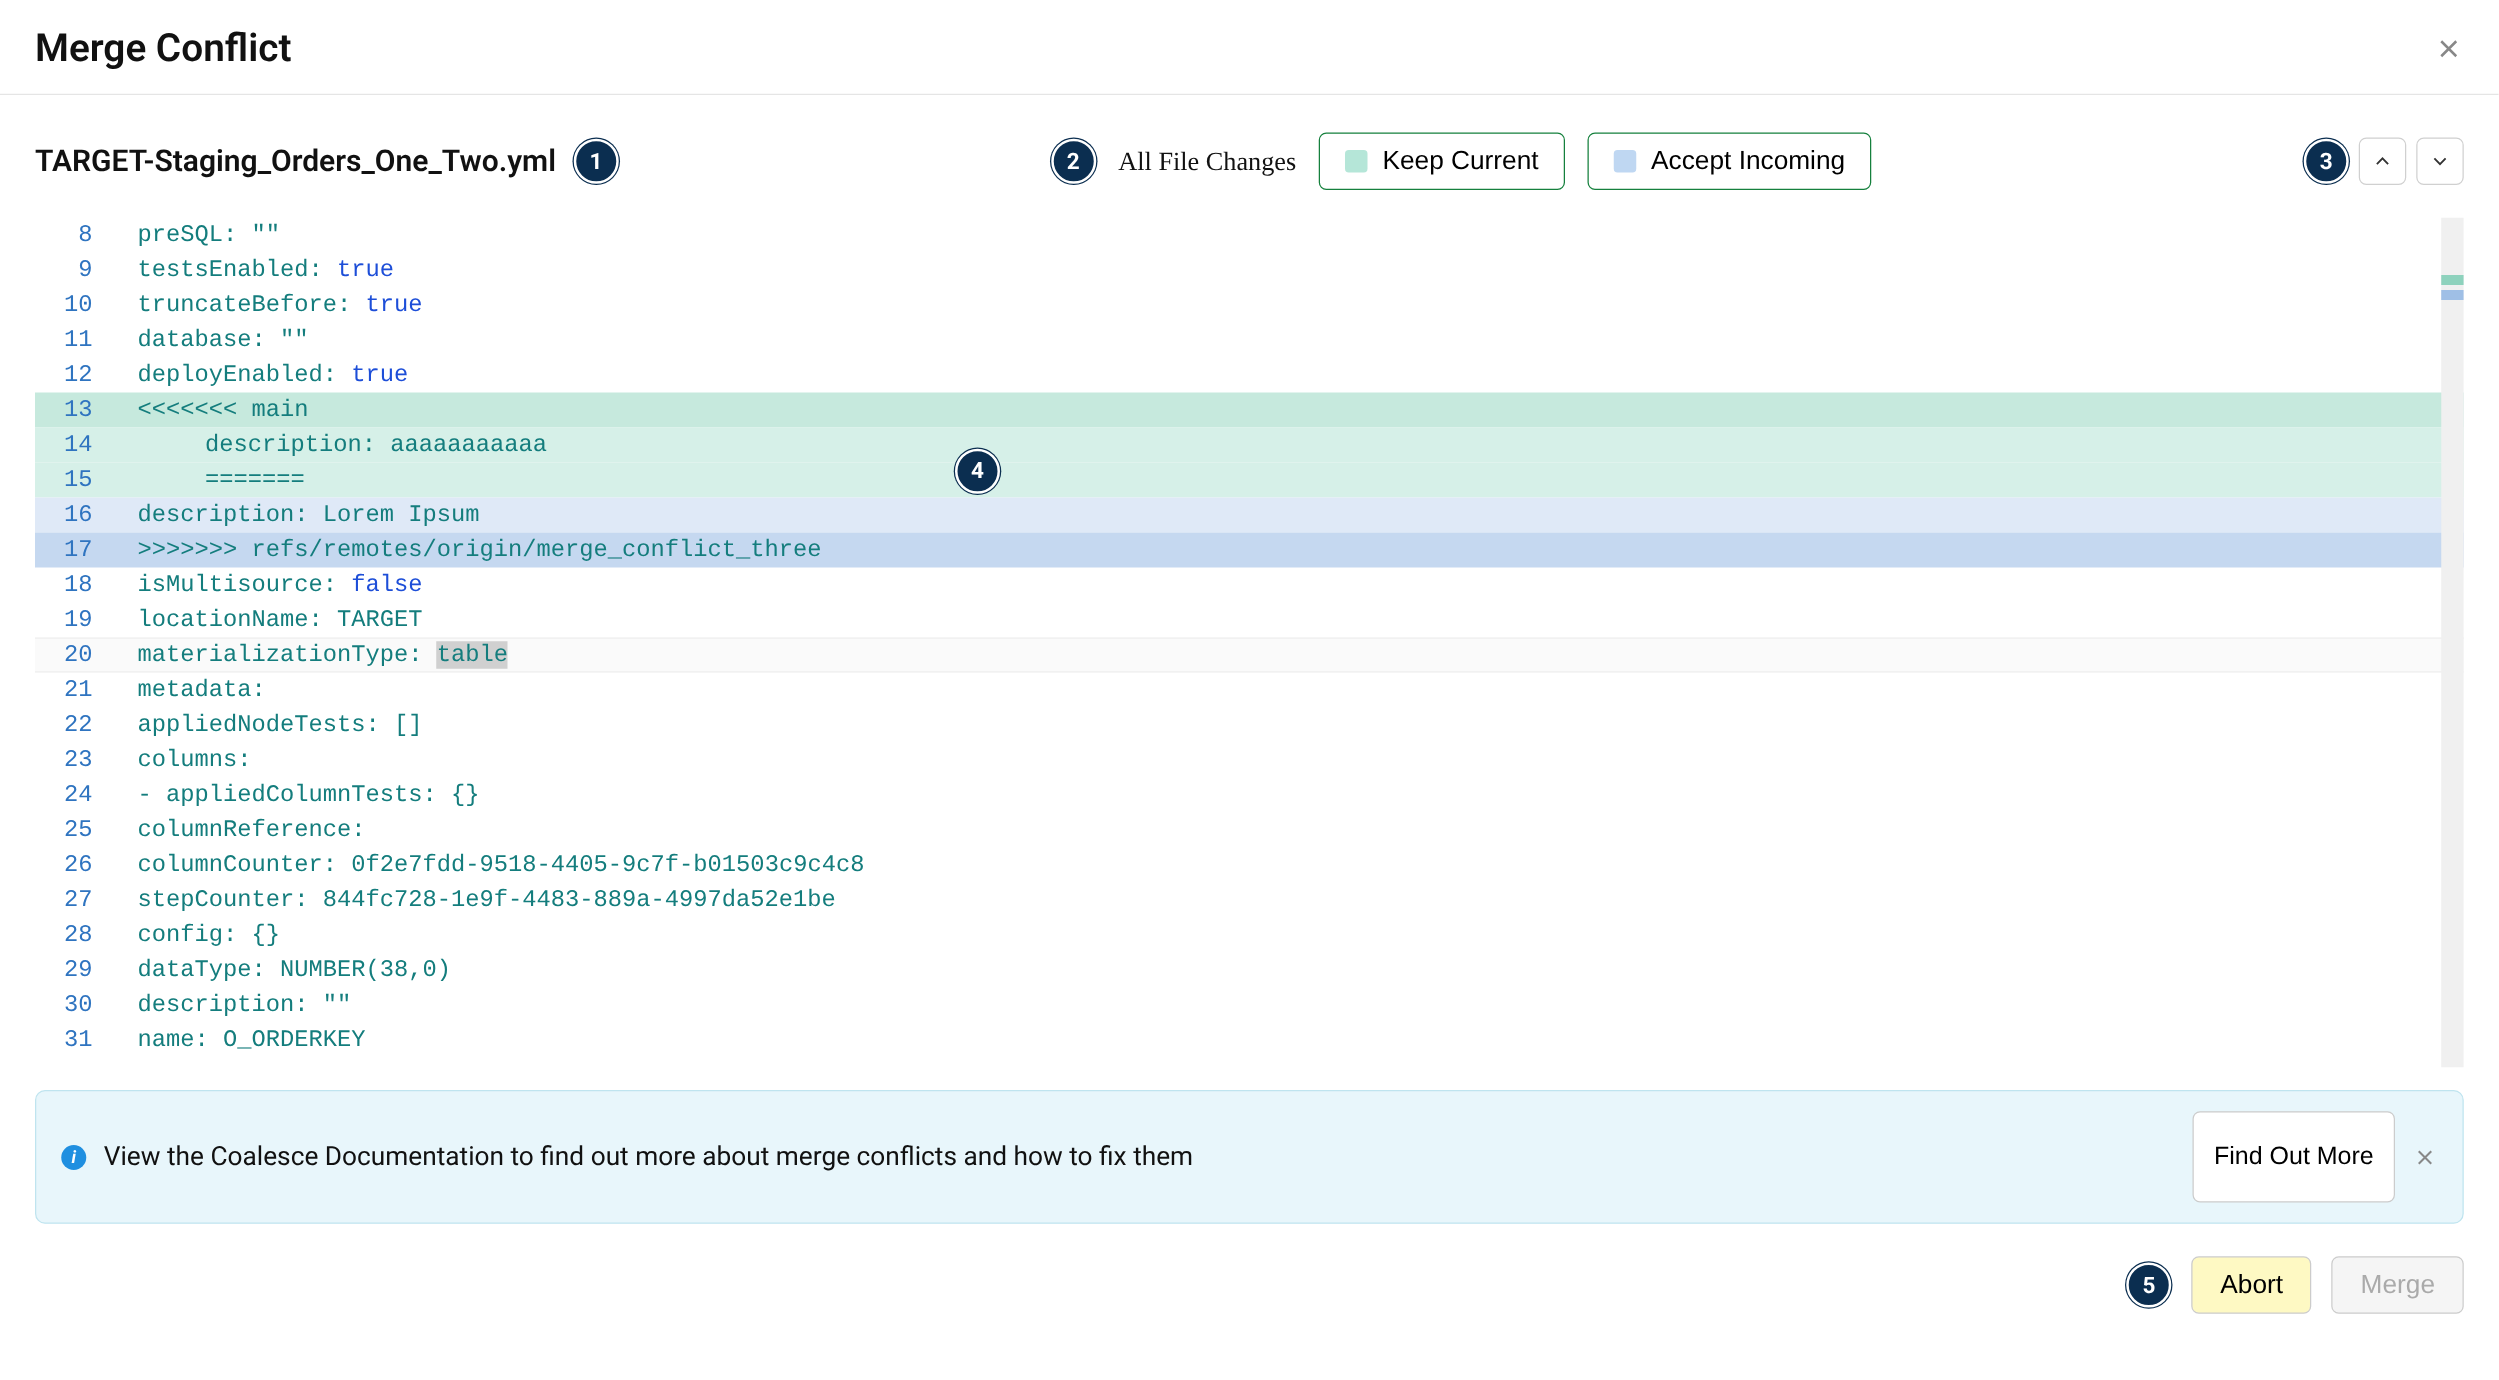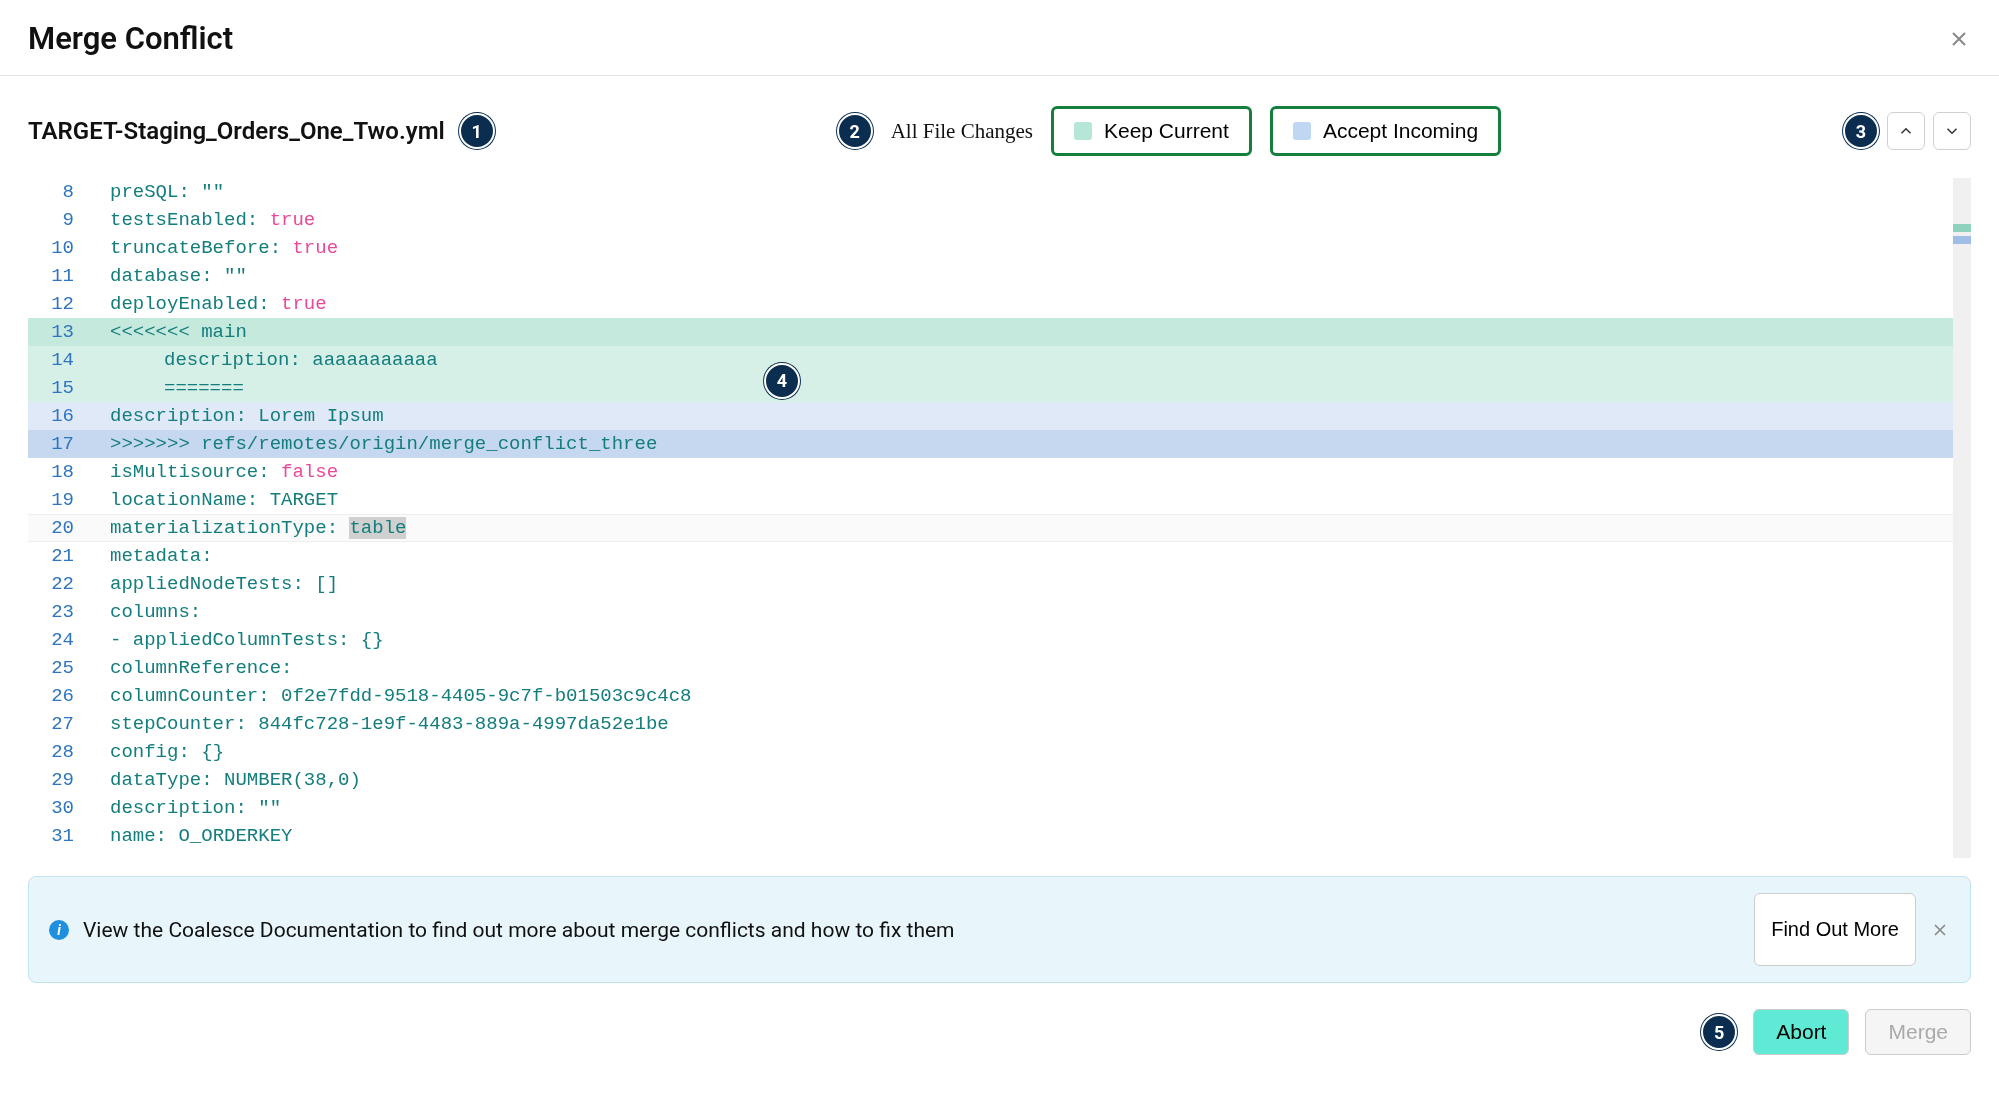--- a/index.html
+++ b/index.html
@@ -60,21 +60,21 @@
 }
 .all-changes-label {
   font-size: 21px;
   font-family: Liberation Serif, serif;
 }
 .swatch-btn {
   display: inline-flex;
   align-items: center;
   gap: 12px;
   padding: 10px 20px;
-  border: 3px solid #15803d;
+  border: 1px solid #15803d;
   border-radius: 6px;
   font-size: 21px;
   background: #fff;
   cursor: pointer;
 }
 .swatch {
   width: 18px; height: 18px;
   border-radius: 3px;
 }
 .swatch.green { background: #b5e6d8; }
@@ -110,21 +110,21 @@
 .row .ln { width: 56px; text-align: right; padding-right: 10px; color: #2f74c0; }
 .row .fold { width: 20px; }
 .row .txt { flex: 1; padding-left: 6px; }
 .row.hl-green { background: #d6f0e8; gap: 27px; }
 .row.hl-green-dark { background: #c6e9dd; }
 .row.hl-blue  { background: #dfe9f7; }
 .row.hl-blue-dark { background: #c5d8f0; }
 .row.cursor-line { background: #fafafa; border-top: 1px solid #eee; border-bottom: 1px solid #eee; }
 .tok-key { color: #147d7d; }
 .tok-val { color: #147d7d; }
-.tok-bool { color: #ec4899; font-family: Liberation Mono, monospace; }
+.tok-bool { color: #1d4ed8; font-family: Liberation Mono, monospace; }
 .tok-marker { color: #147d7d; }
 .tok-sel { background: #d0d0d0; }
 .minimap {
   position: absolute;
   right: 0; top: 0;
   width: 18px; height: 100%;
   background: #f0f0f0;
 }
 .minimap .mark-green { position:absolute; right:0; width:18px; height:8px; background:#8ed2bd; }
 .minimap .mark-blue  { position:absolute; right:0; width:18px; height:8px; background:#9fbfe6; }
@@ -186,21 +186,21 @@
   display: flex;
   justify-content: flex-end;
   align-items: center;
   gap: 16px;
   padding: 26px 28px;
 }
 .btn {
   padding: 10px 22px;
   border: 1px solid #ccc;
   border-radius: 6px;
-  background: #5eead4;
+  background: #fef9c3;
   font-size: 21px;
   cursor: pointer;
 }
 .btn.disabled {
   color: #aaa;
   background: #f5f5f5;
   cursor: not-allowed;
 }
 </style>
 </head>

